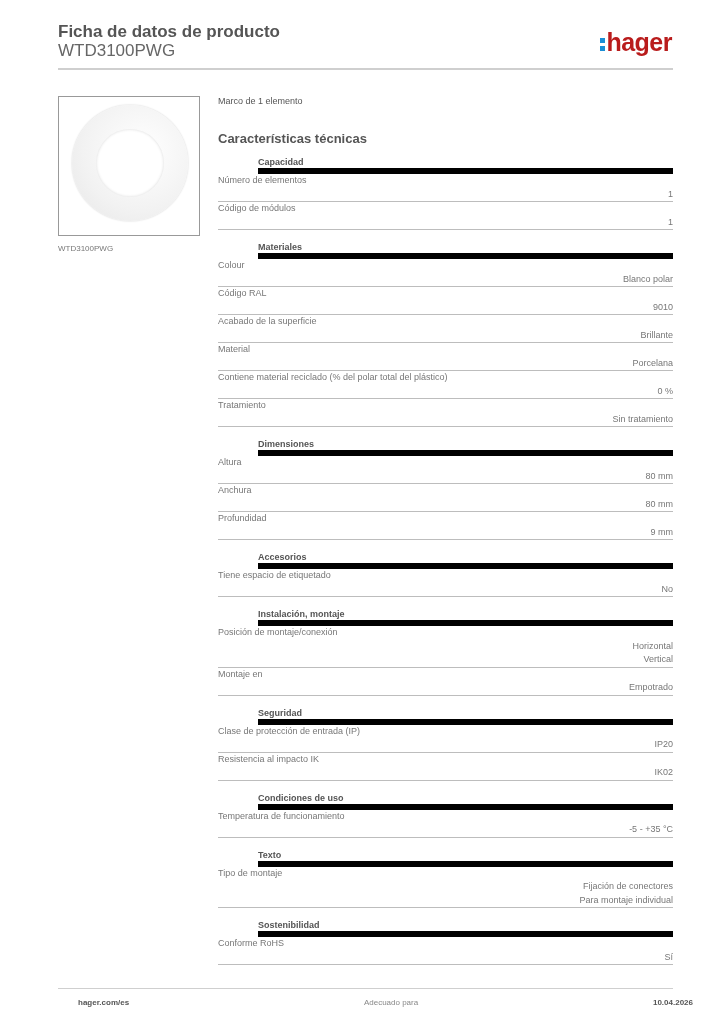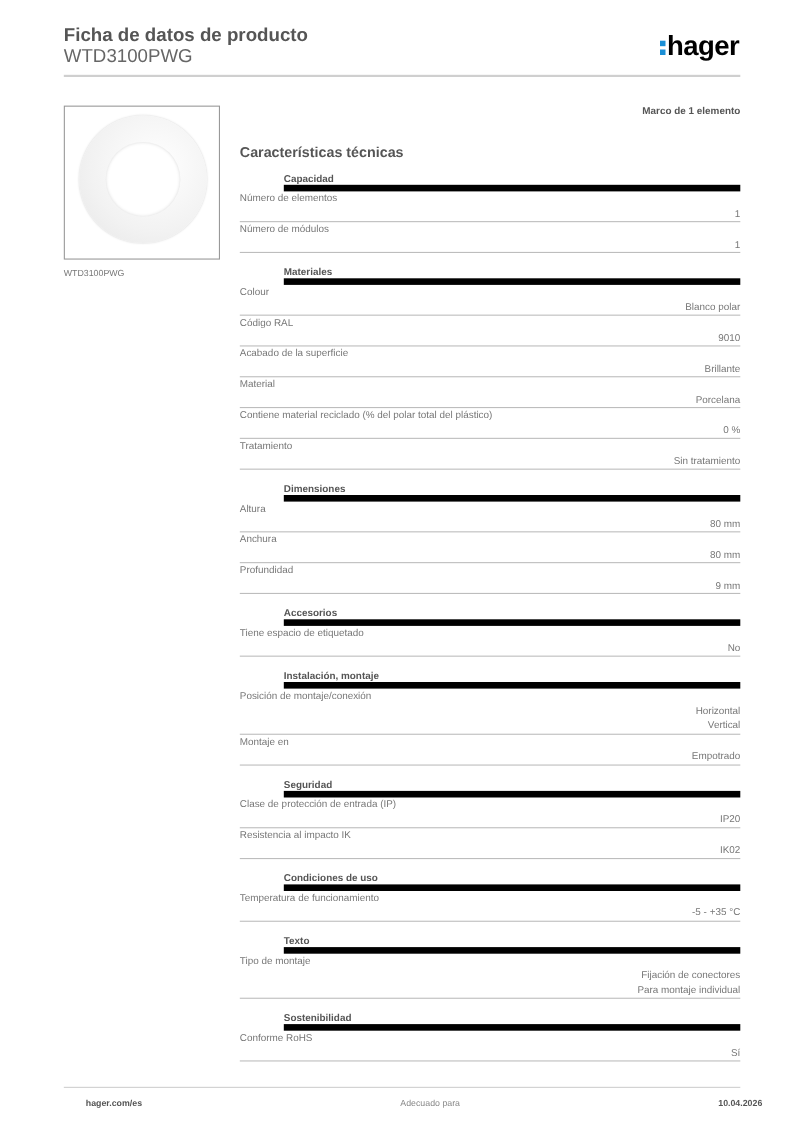--- a/index.html
+++ b/index.html
@@ -1,33 +1,33 @@
 <!DOCTYPE html>
 <html><head>
 <meta charset="utf-8">
 <style>
   html, body { margin: 0; padding: 0; background: #ffffff; }
   body { width: 724px; height: 1024px; position: relative; font-family: "Liberation Sans", sans-serif; color: #666; overflow: hidden; }
   .header { position: absolute; left: 58px; top: 22px; width: 615px; }
   .title { font-size: 17px; font-weight: bold; color: #555; line-height: 19px; }
   .subtitle { font-size: 17px; color: #666; line-height: 19px; }
-  .logo { position: absolute; right: 52px; top: 28px; font-size: 25px; font-weight: bold; color: #000000; letter-spacing: -0.5px; text-align: right; }
+  .logo { position: absolute; right: 52px; top: 28px; font-size: 25px; font-weight: bold; color: #b91c1c; letter-spacing: -0.5px; text-align: right; }
   .logo .colon { display: inline-block; width: 6px; position: relative; }
   .logo .colon::before, .logo .colon::after { content: ""; position: absolute; left: 0; width: 5px; height: 5px; background: #1a8fd6; }
   .logo .colon::before { top: -13px; }
   .logo .colon::after { top: -5px; }
   .header-rule { position: absolute; left: 58px; top: 68px; width: 615px; height: 2px; background: #cfcfcf; }
 
   .image-box { position: absolute; left: 58px; top: 96px; width: 142px; height: 140px; border: 1px solid #999; box-sizing: border-box; background: #fff; }
   .ring { position: absolute; left: 13px; top: 8px; width: 116px; height: 116px; border-radius: 50%; background: radial-gradient(circle at 60% 40%, #ffffff 0%, #f2f2f2 60%, #e6e6e6 100%); box-shadow: 0 0 2px #ccc; }
   .ring-inner { position: absolute; left: 24px; top: 24px; width: 68px; height: 68px; border-radius: 50%; background: #fff; box-shadow: inset 0 0 3px #d8d8d8; }
   .image-caption { position: absolute; left: 58px; top: 244px; font-size: 8px; color: #777; }
 
   .content { position: absolute; left: 218px; top: 96px; width: 455px; font-size: 9px; }
-  .product-name { font-weight: bold; color: #555; font-size: 9px; height: 14px; text-align: right; }
+  .product-name { font-weight: normal; color: #555; font-size: 9px; height: 14px; }
   .tech-title { font-weight: bold; color: #555; font-size: 13px; margin-top: 21px; height: 14px; }
   .section { margin-top: 11px; }
   .section-title { font-weight: bold; color: #555; font-size: 9px; height: 12px; line-height: 12px; border-bottom: 6px solid #000000; margin-left: 40px; }
   .row { display: flex; justify-content: space-between; border-bottom: 1px solid #bdbdbd; min-height: 13.5px; line-height: 13.5px; color: #777; flex-direction: column; }
   .row .label { flex: 1; }
   .row .value { text-align: right; white-space: pre-line; }
 
   .footer-rule { position: absolute; left: 58px; top: 988px; width: 615px; height: 1px; background: #cfcfcf; }
   .footer { position: absolute; left: 58px; top: 998px; width: 615px; font-size: 8px; display: flex; justify-content: space-between; padding-left: 20px; }
   .footer .left { font-weight: bold; color: #555; }
@@ -55,21 +55,21 @@
   <div class="product-name">Marco de 1 elemento</div>
   <div class="tech-title">Características técnicas</div>
   <div id="sections">
       <div class="section">
         <div class="section-title">Capacidad</div>
         <div class="row">
           <span class="label">Número de elementos</span>
           <span class="value">1</span>
         </div>
         <div class="row">
-          <span class="label">Número de módulos</span>
+          <span class="label">Código de módulos</span>
           <span class="value">1</span>
         </div>
       </div>
       <div class="section">
         <div class="section-title">Materiales</div>
         <div class="row">
           <span class="label">Colour</span>
           <span class="value">Blanco polar</span>
         </div>
         <div class="row">

